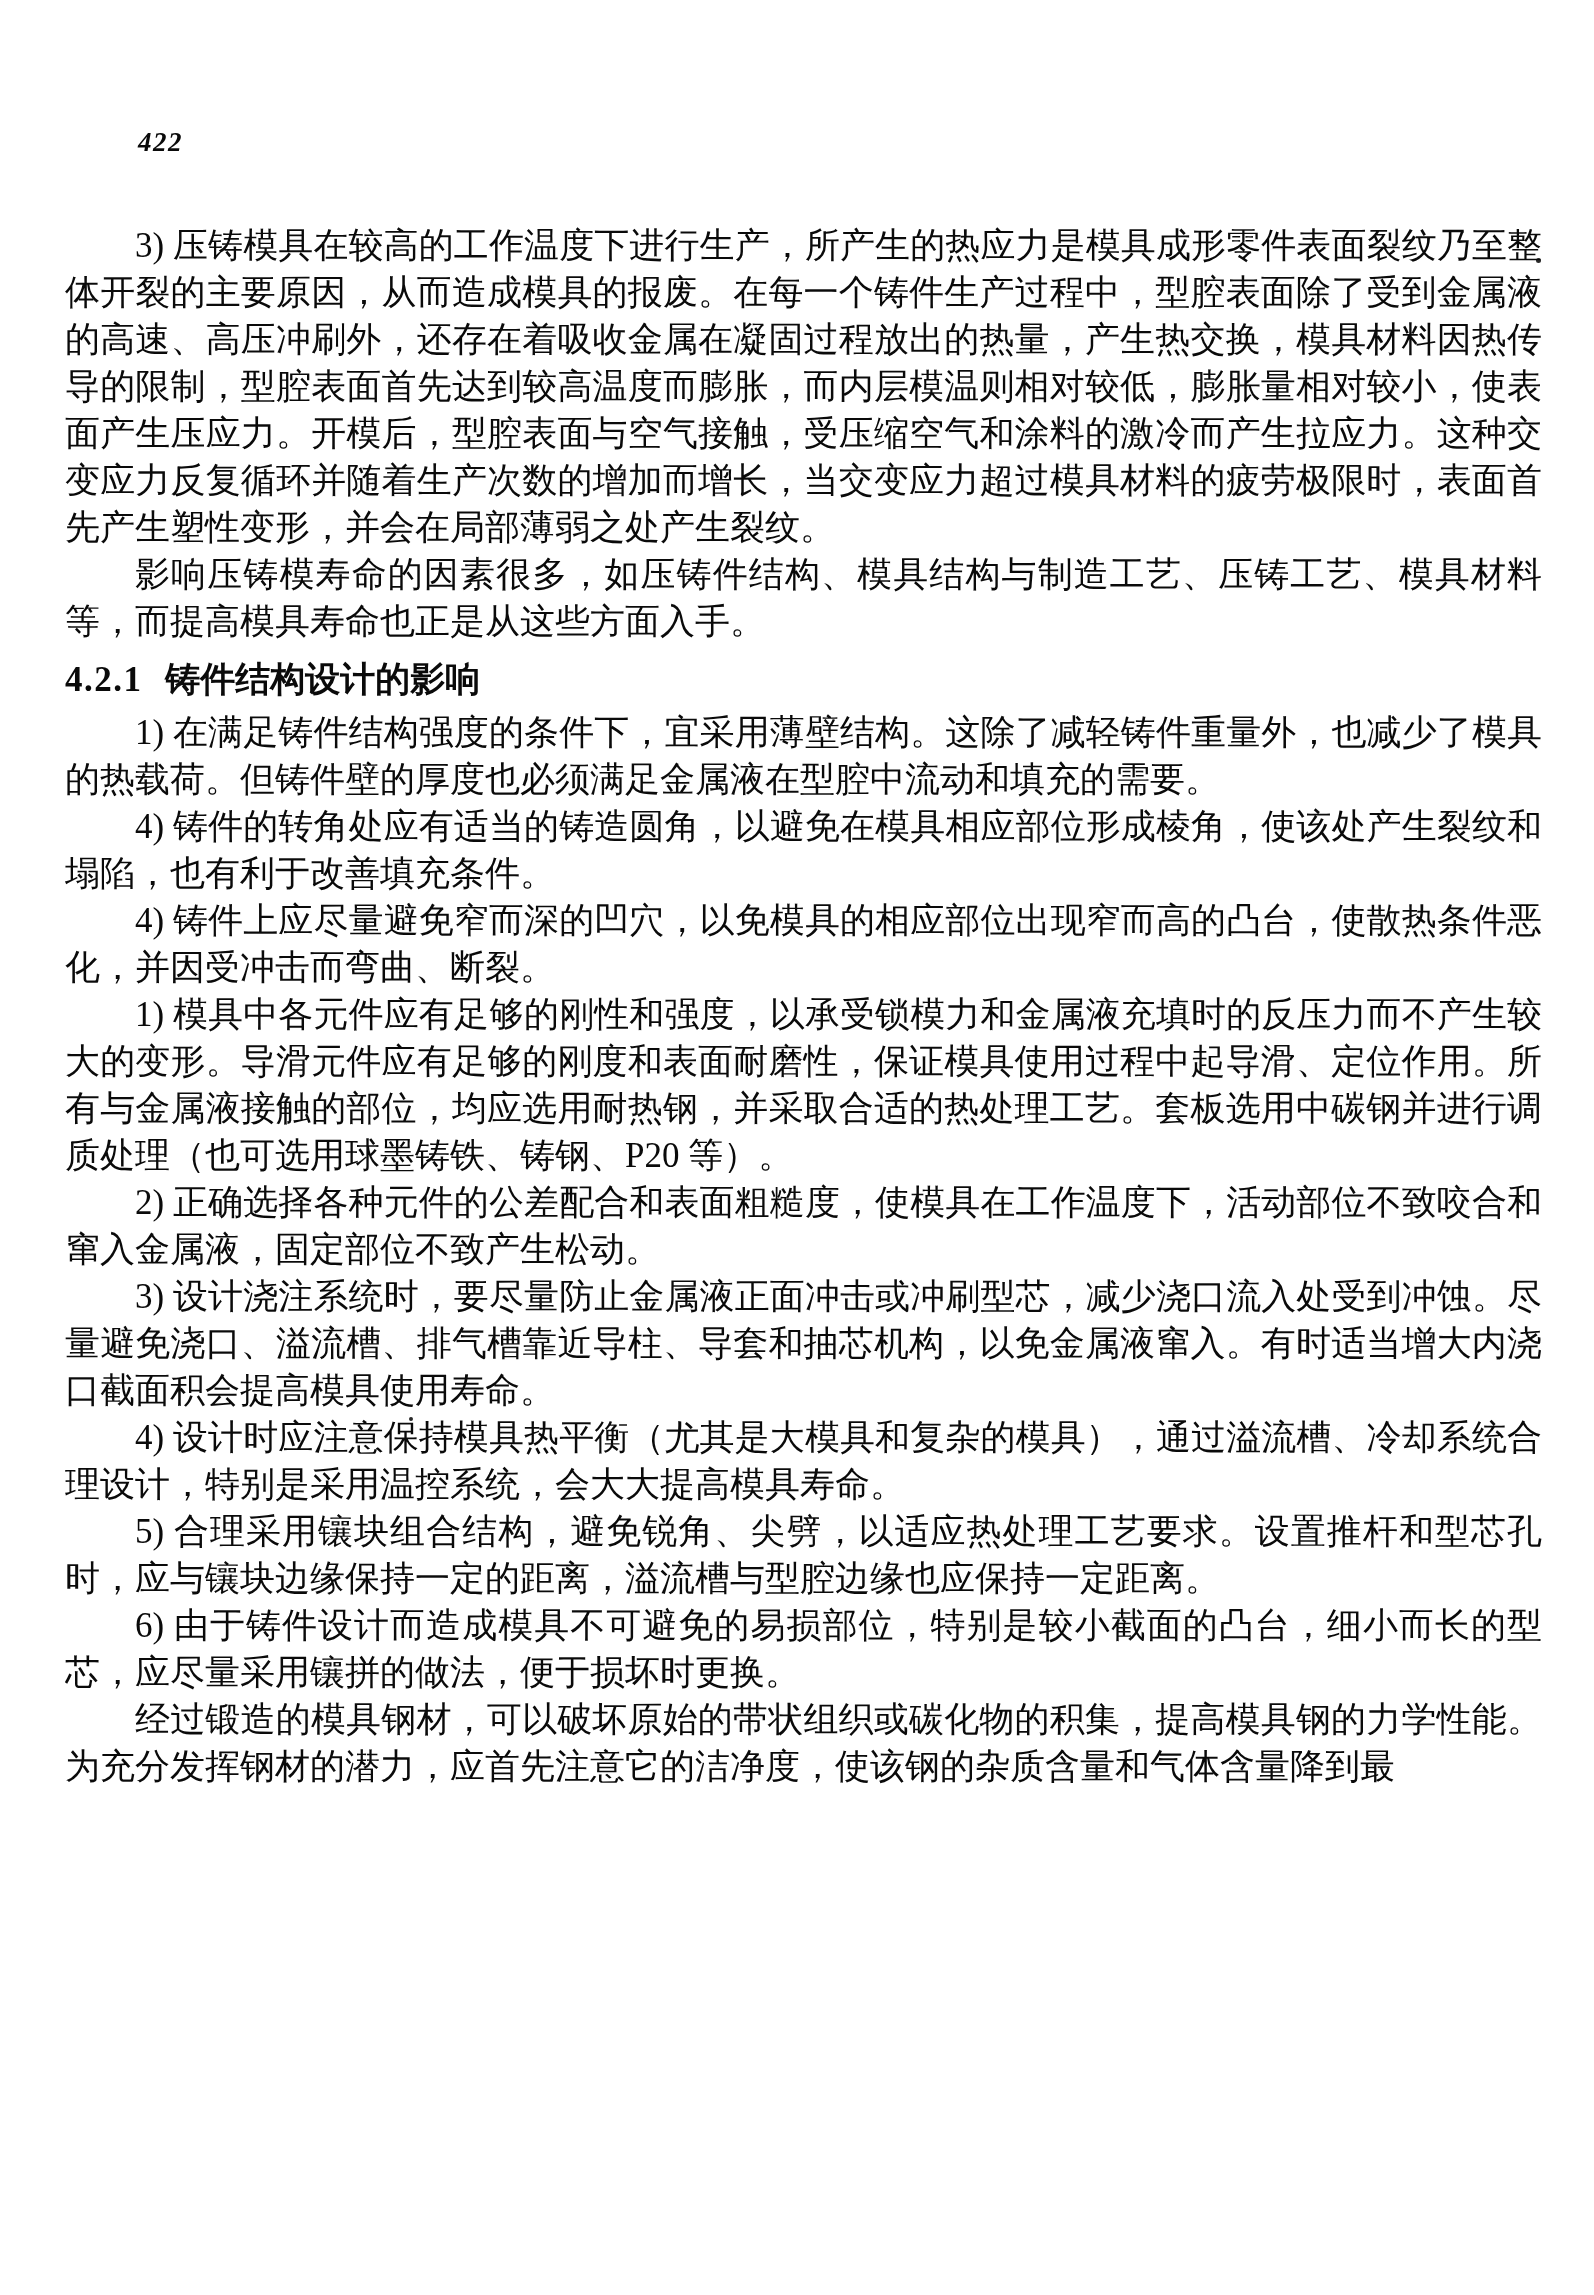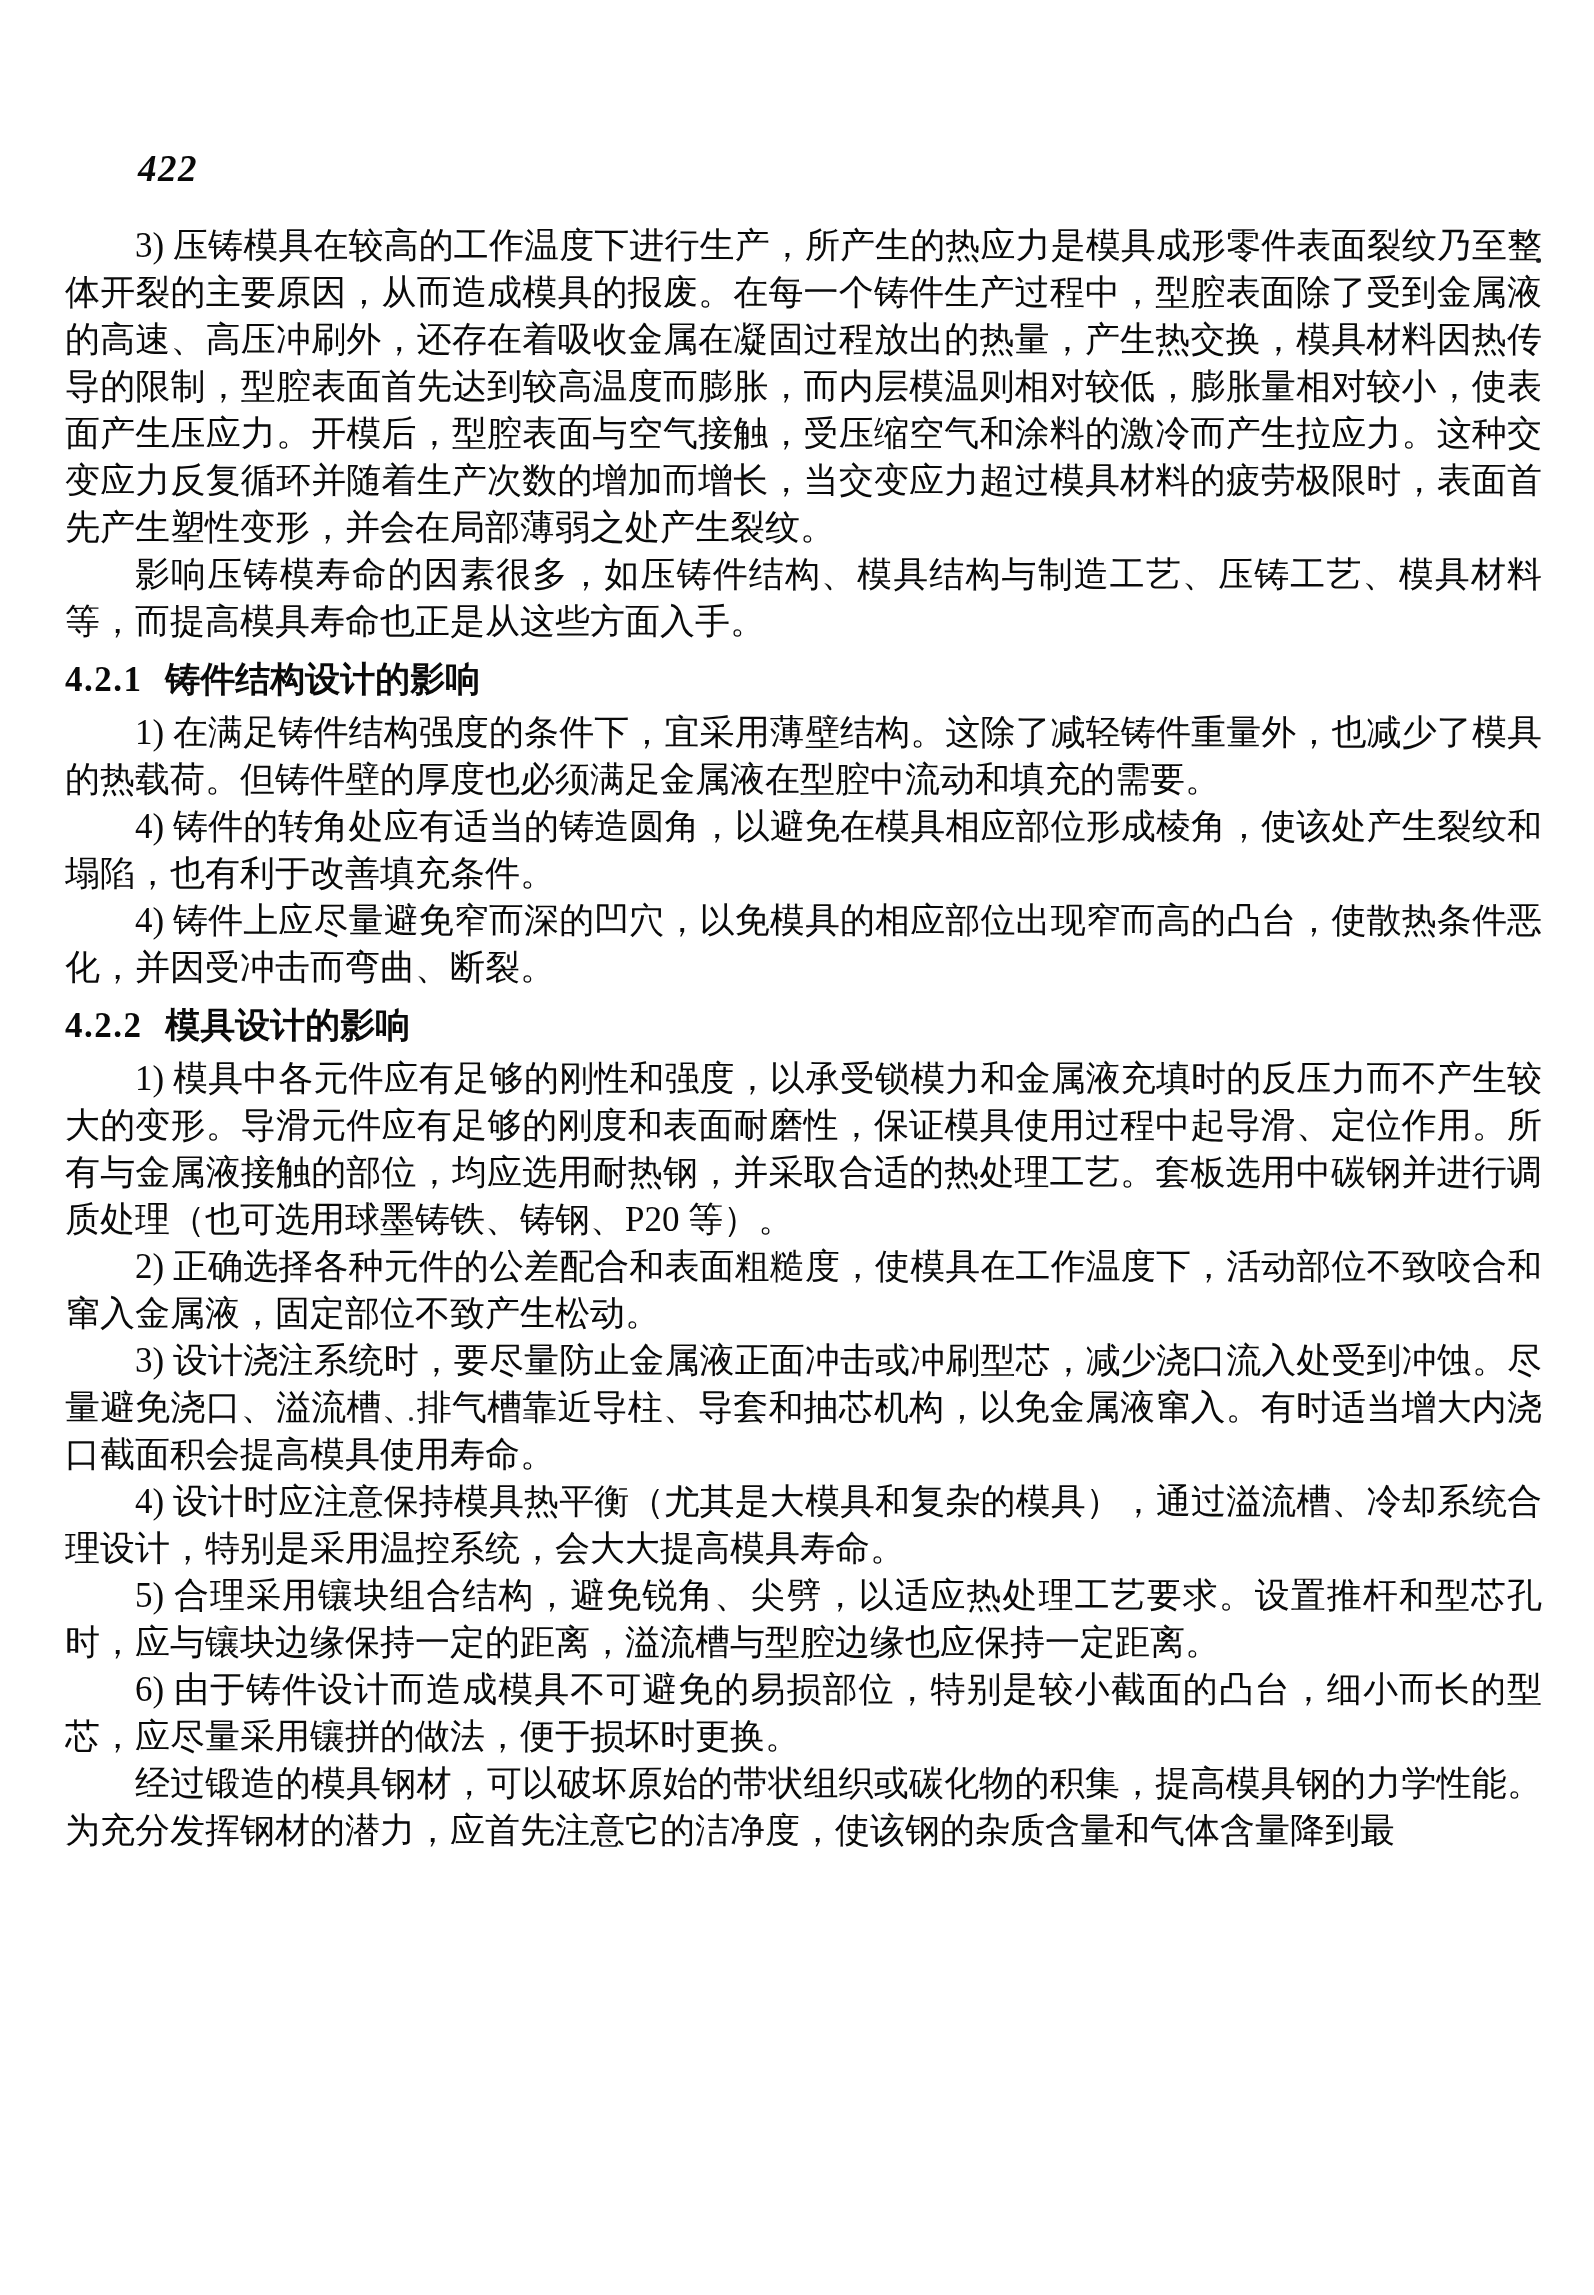--- a/index.html
+++ b/index.html
@@ -15,23 +15,22 @@
     color: #0a0a0a;
     overflow: hidden;
   }
   .page-number {
     position: absolute;
     left: 138px;
     top: 127px;
     font-family: "Liberation Serif", "DejaVu Serif", serif;
     font-style: italic;
     font-weight: 600;
-    font-size: 37px;
+    font-size: 27px;
     letter-spacing: 1.5px;
-    margin-top: 20px;
   }
   .content {
     position: absolute;
     left: 65px;
     top: 222px;
     width: 1477px;
   }
   .para {
     font-family: "Liberation Serif", "DejaVu Serif", serif;
     font-size: 35px;
@@ -90,23 +89,20 @@
     <p class="para">影响压铸模寿命的因素很多，如压铸件结构、模具结构与制造工艺、压铸工艺、模具材料等，而提高模具寿命也正是从这些方面入手。</p>
 
     <div class="h-minor">
       <span class="h-num">4.2.1</span><span>铸件结构设计的影响</span>
     </div>
 
     <p class="para">1) 在满足铸件结构强度的条件下，宜采用薄壁结构。这除了减轻铸件重量外，也减少了模具的热载荷。但铸件壁的厚度也必须满足金属液在型腔中流动和填充的需要。</p>
     <p class="para">4) 铸件的转角处应有适当的铸造圆角，以避免在模具相应部位形成棱角，使该处产生裂纹和塌陷，也有利于改善填充条件。</p>
     <p class="para">4) 铸件上应尽量避免窄而深的凹穴，以免模具的相应部位出现窄而高的凸台，使散热条件恶化，并因受冲击而弯曲、断裂。</p>
 
-    <div class="h-minor">
-      <span class="h-num">4.2.2</span><span>模具设计的影响</span>
-    </div>
 
     <p class="para">1) 模具中各元件应有足够的刚性和强度，以承受锁模力和金属液充填时的反压力而不产生较大的变形。导滑元件应有足够的刚度和表面耐磨性，保证模具使用过程中起导滑、定位作用。所有与金属液接触的部位，均应选用耐热钢，并采取合适的热处理工艺。套板选用中碳钢并进行调质处理（也可选用球墨铸铁、铸钢、P20 等）。</p>
     <p class="para">2) 正确选择各种元件的公差配合和表面粗糙度，使模具在工作温度下，活动部位不致咬合和窜入金属液，固定部位不致产生松动。</p>
     <p class="para">3) 设计浇注系统时，要尽量防止金属液正面冲击或冲刷型芯，减少浇口流入处受到冲蚀。尽量避免浇口、溢流槽、排气槽靠近导柱、导套和抽芯机构，以免金属液窜入。有时适当增大内浇口截面积会提高模具使用寿命。</p>
     <p class="para">4) 设计时应注意保持模具热平衡（尤其是大模具和复杂的模具），通过溢流槽、冷却系统合理设计，特别是采用温控系统，会大大提高模具寿命。</p>
     <p class="para">5) 合理采用镶块组合结构，避免锐角、尖劈，以适应热处理工艺要求。设置推杆和型芯孔时，应与镶块边缘保持一定的距离，溢流槽与型腔边缘也应保持一定距离。</p>
     <p class="para">6) 由于铸件设计而造成模具不可避免的易损部位，特别是较小截面的凸台，细小而长的型芯，应尽量采用镶拼的做法，便于损坏时更换。</p>
 
 
     <p class="para">经过锻造的模具钢材，可以破坏原始的带状组织或碳化物的积集，提高模具钢的力学性能。为充分发挥钢材的潜力，应首先注意它的洁净度，使该钢的杂质含量和气体含量降到最</p>

